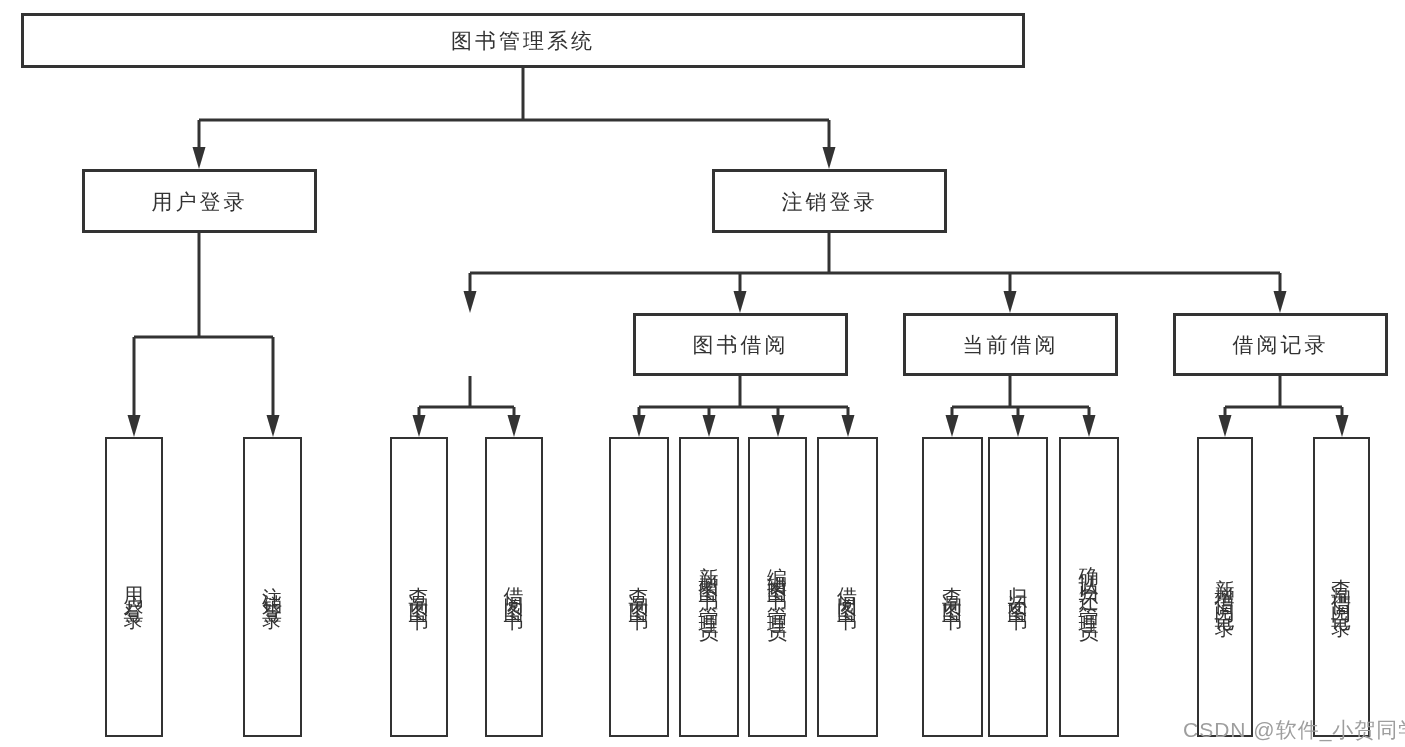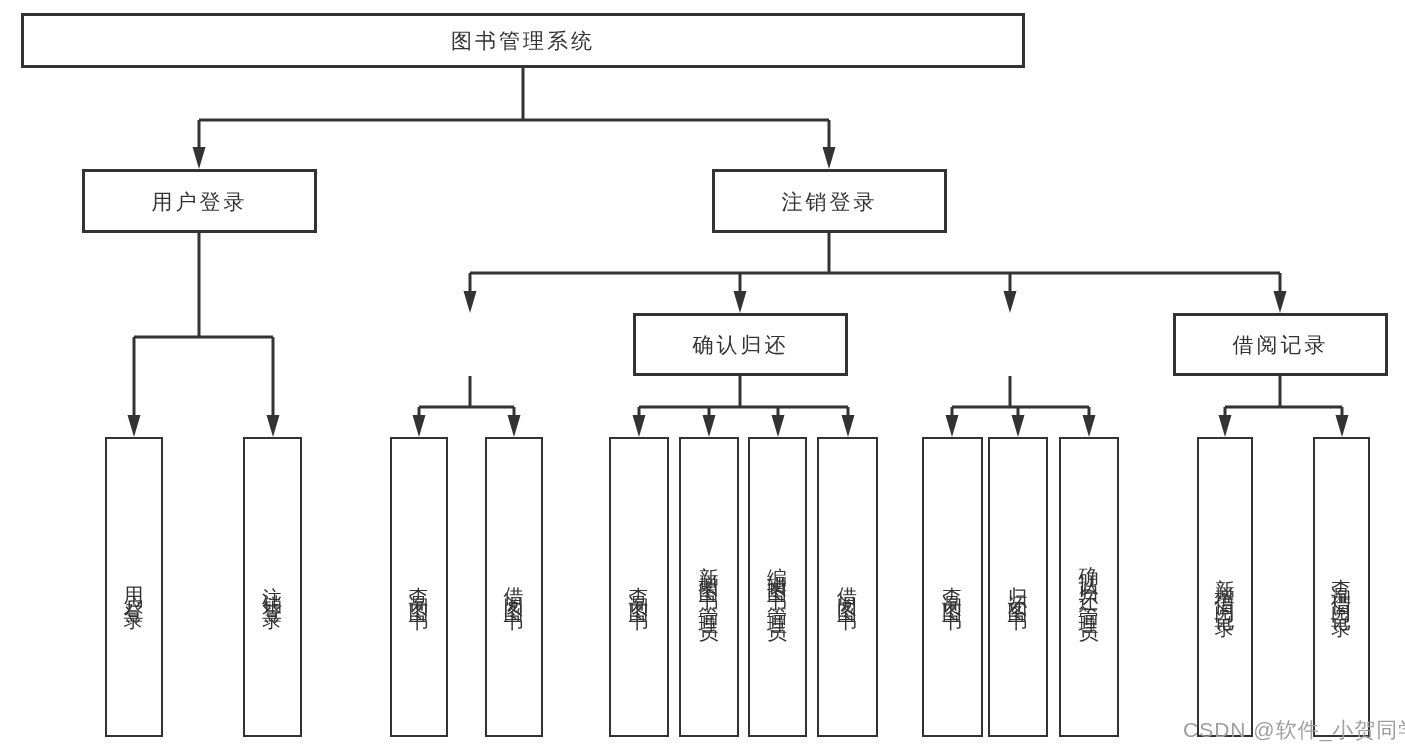--- a/index.html
+++ b/index.html
@@ -128,21 +128,22 @@
       <path class="ln" d="M1342,407 V418"></path>
       <polygon class="ar" points="1335.5,415 1348.5,415 1342,437"></polygon>
     </g>
   </svg>
 
   <div class="box hbox" style="left:21px;top:13px;width:1004px;height:55px">图书管理系统</div>
 
   <div class="box hbox" style="left:82px;top:169px;width:235px;height:64px">用户登录</div>
   <div class="box hbox" style="left:712px;top:169px;width:235px;height:64px">注销登录</div>
 
-  <div class="box hbox" style="left:633px;top:313px;width:215px;height:63px">确认归还</div>
+  <div class="box hbox" style="left:633px;top:313px;width:215px;height:63px">图书借阅</div>
+  <div class="box hbox" style="left:903px;top:313px;width:215px;height:63px">当前借阅</div>
   <div class="box hbox" style="left:1173px;top:313px;width:215px;height:63px">借阅记录</div>
 
   <div class="box vbox" style="left:105px;top:437px;width:58px;height:300px">用户登录</div>
   <div class="box vbox" style="left:243px;top:437px;width:59px;height:300px">注销登录</div>
 
   <div class="box vbox" style="left:390px;top:437px;width:58px;height:300px">查询图书</div>
   <div class="box vbox" style="left:485px;top:437px;width:58px;height:300px">借阅图书</div>
 
   <div class="box vbox" style="left:609px;top:437px;width:60px;height:300px">查询图书</div>
   <div class="box vbox" style="left:679px;top:437px;width:60px;height:300px">新增图书（管理员）</div>

